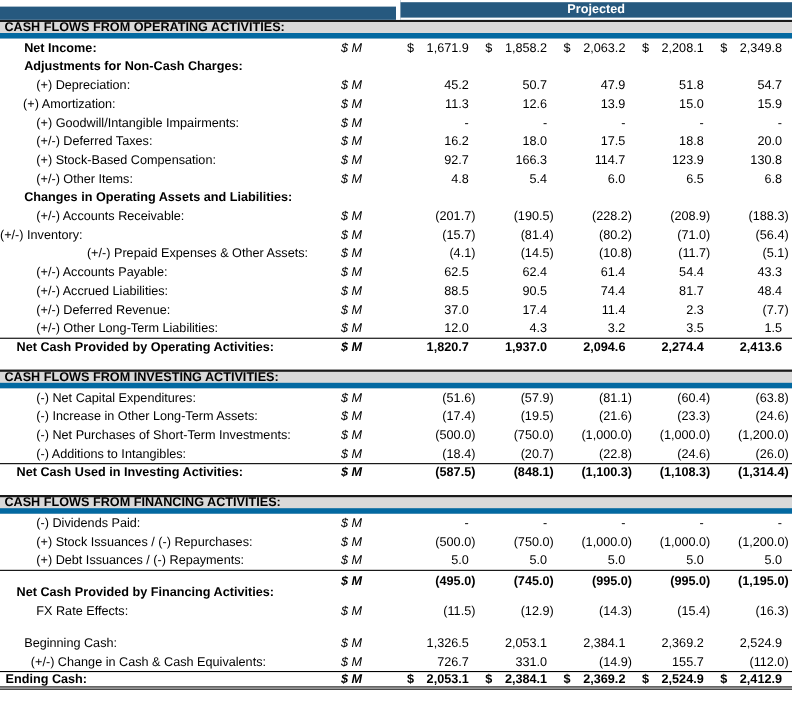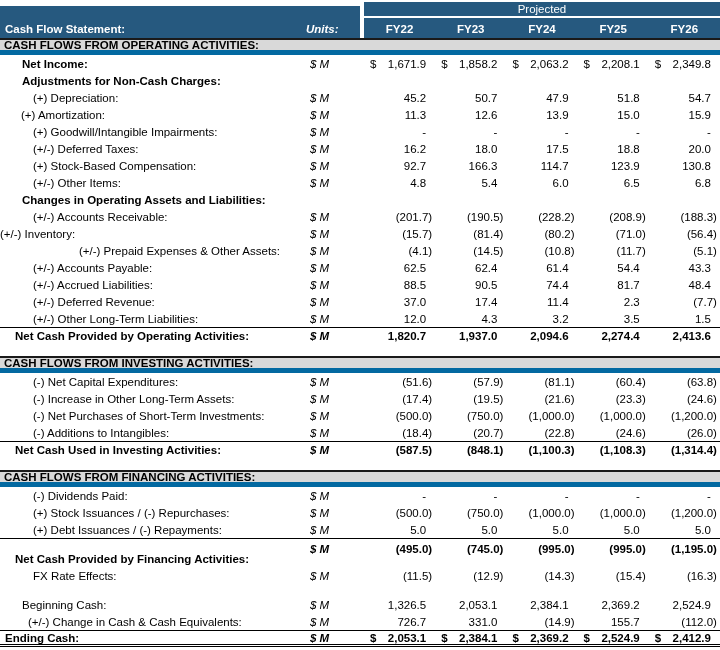--- a/index.html
+++ b/index.html
@@ -22,21 +22,21 @@
   .hdr2 { height: 20px; }
   .h-left {
     grid-column: 1 / 3; height: 100%;
     background: #26597F; border-top: 6px solid #fff;
   }
   .h-spacer { grid-column: 3 / 4; height: 100%; background: #fff; }
   .h-projected {
     grid-column: 4 / 9; height: 100%;
     background: #26597F;
     border-top: 2px solid #fff; border-bottom: 2px solid #fff;
-    color: #fff; font-weight: normal; text-align: center;
+    color: #fff; font-weight: bold; text-align: center;
     display: flex; align-items: center; justify-content: center;
   }
   .h-cell {
     background: #26597F; color: #fff; font-weight: bold;
     height: 100%; display: flex; align-items: flex-end; padding-bottom: 3px;
   }
   .h-title { padding-left: 5px; }
   .h-units { font-style: italic; padding-left: 6px; }
   .h-year { justify-content: center; align-items: flex-end; }
   
@@ -73,30 +73,20 @@
 <body>
 
 <div>
 
   <div class="grid-row hdr1">
     <div class="h-left"></div>
     <div class="h-spacer"></div>
     <div class="h-projected">Projected</div>
   </div>
 
-  <div class="grid-row hdr2">
-    <div class="h-cell h-title">Cash Flow Statement:</div>
-    <div class="h-cell h-units">Units:</div>
-    <div class="h-spacer"></div>
-    <div class="h-cell h-year">FY22</div>
-    <div class="h-cell h-year">FY23</div>
-    <div class="h-cell h-year">FY24</div>
-    <div class="h-cell h-year">FY25</div>
-    <div class="h-cell h-year">FY26</div>
-  </div>
 
   <div id="rows">
       <div class="section-bar">
         <span>CASH FLOWS FROM OPERATING ACTIVITIES:</span>
       </div>
       <div class="grid-row data-row">
         <div class="row-label bold" style="padding-left: 22px;">Net Income:</div>
         <div class="row-units">$ M</div>
         <div></div>
         <div class="val-cell pad-pos">

